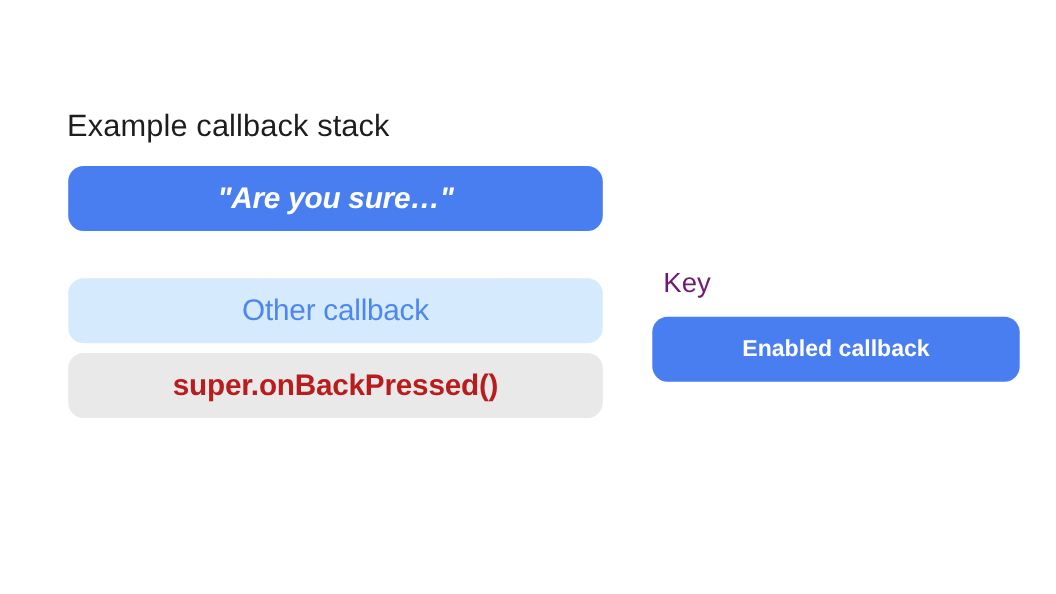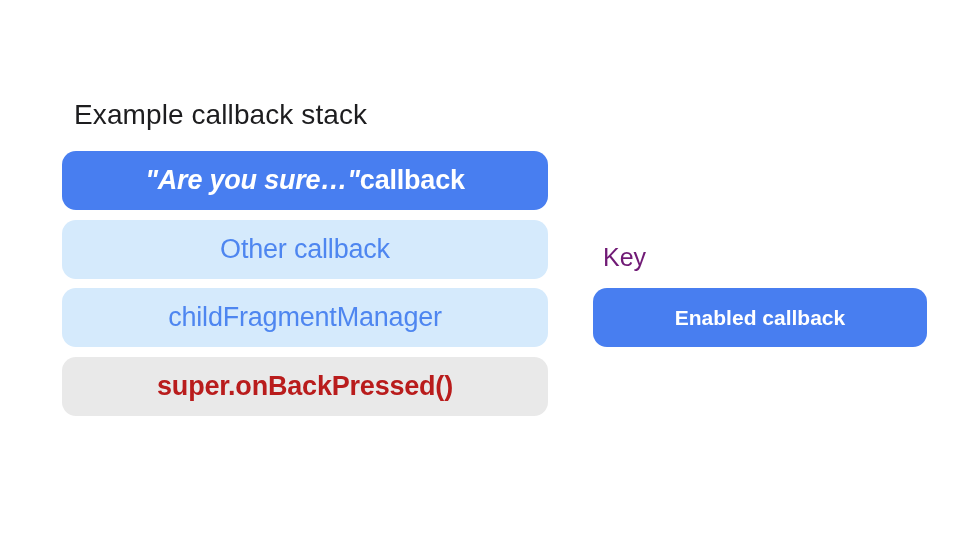--- a/index.html
+++ b/index.html
@@ -10,21 +10,21 @@
     width: 960px;
     height: 540px;
     position: relative;
     overflow: hidden;
     background: #ffffff;
     font-family: "Liberation Sans", sans-serif;
     -webkit-font-smoothing: antialiased;
   }
   .page-title {
     position: absolute;
-    left: 74px;
+    left: 61px;
     top: 101px;
     font-size: 28px;
     line-height: 1;
     font-weight: 500;
     color: #1d1d1f;
     letter-spacing: 0.1px;
     white-space: nowrap;
   }
   .stack {
     position: absolute;
@@ -71,45 +71,42 @@
   }
   .box.enabled {
     background: #487ef0;
     color: #ffffff;
     font-weight: bold;
   }
   .box.disabled {
     background: #d5eafc;
     color: #4e86f0;
     font-weight: normal;
+    margin-top: 33px;
   }
   .box.system {
     background: #e9e9e9;
     color: #b91c1c;
     font-weight: bold;
   }
   .italic-part {
     font-style: italic;
   }
 </style>
 </head>
 <body>
 
 <div class="page-title">Example callback stack</div>
 
 <div class="stack">
   <div class="box enabled">
     <span class="italic-part">"Are you sure…"</span>
-      <span> callback</span>
   </div>
   <div class="box disabled">
     <span>Other callback</span>
-  </div>
-  <div class="box disabled">
-    <span>childFragmentManager</span>
   </div>
   <div class="box system">
     <span>super.onBackPressed()</span>
   </div>
 </div>
 
 <div class="key-title">Key</div>
 
 <div class="key">
   <div class="box enabled">

